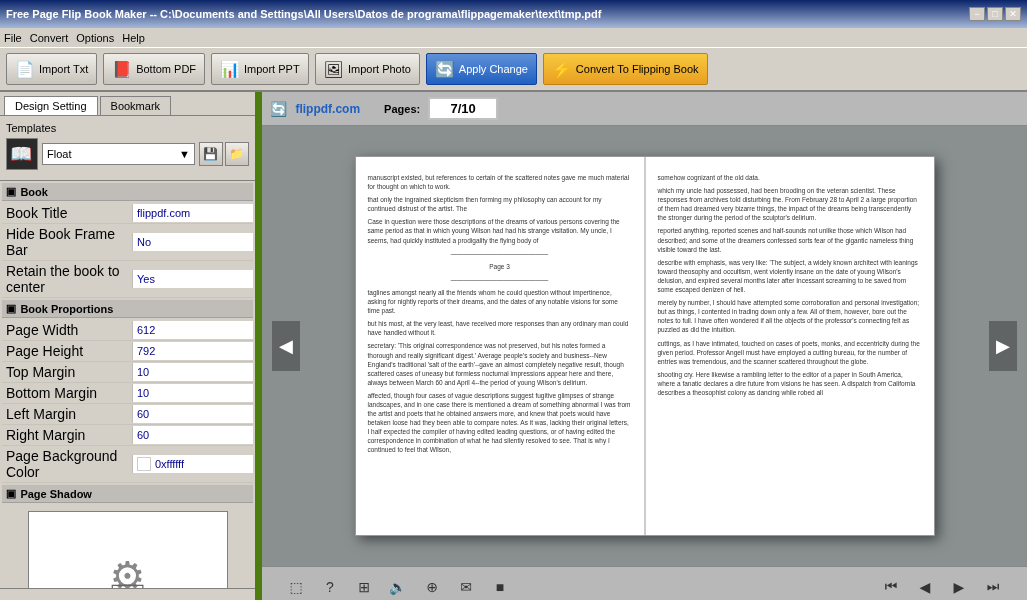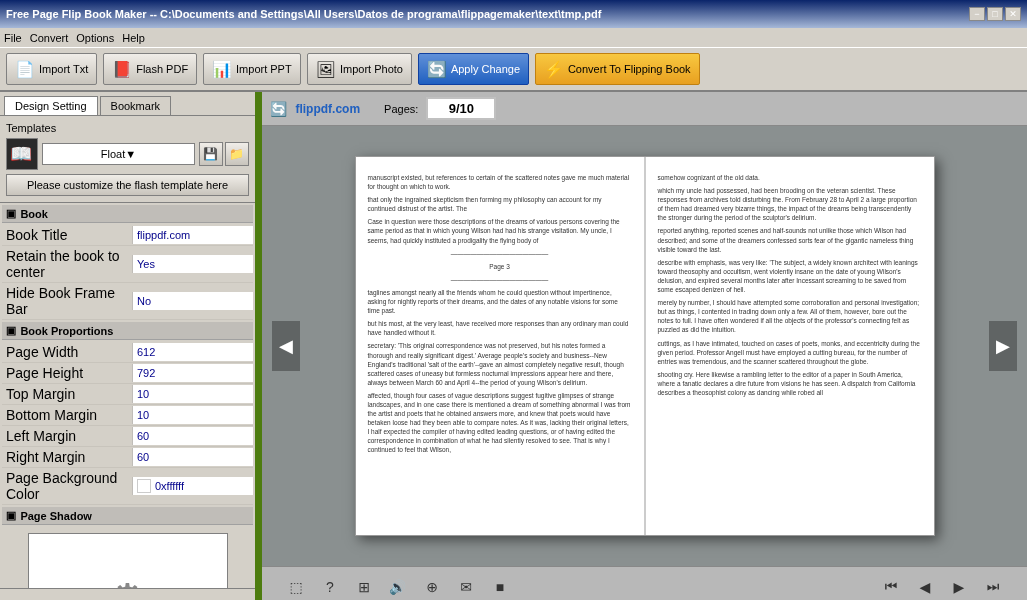--- a/index.html
+++ b/index.html
@@ -77,21 +77,21 @@
       padding: 3px 10px; background: #d4d0c8; border: 1px solid #808080;
       border-bottom: none; cursor: pointer; font-size: 11px; margin-right: 2px;
     }
     .tab.active { background: #fff; z-index: 1; }
 
     
     #templates-section { padding: 6px; border-bottom: 1px solid #808080; }
     .section-label { font-size: 11px; margin-bottom: 4px; }
     .template-select-row { display: flex; align-items: center; gap: 4px; margin-bottom: 4px; }
     .template-icon { width: 32px; height: 32px; background: #2a2a2a; border: 1px solid #808080; display: flex; align-items: center; justify-content: center; color: #888; font-size: 18px; }
-    .template-dropdown { flex: 1; height: 22px; background: #fff; border: 1px solid #808080; display: flex; align-items: center; justify-content: center; padding: 0 4px; font-size: 11px; cursor: pointer; }
+    .template-dropdown { flex: 1; height: 22px; background: #fff; border: 1px solid #808080; display: flex; align-items: center; justify-content: space-between; padding: 0 4px; font-size: 11px; cursor: pointer; }
     .icon-btns { display: flex; gap: 2px; }
     .icon-btn { width: 24px; height: 24px; background: linear-gradient(to bottom, #f0ede8, #c8c4bc); border: 1px solid #808080; display: flex; align-items: center; justify-content: center; cursor: pointer; font-size: 12px; }
     .customize-btn { width: 100%; padding: 4px; background: linear-gradient(to bottom, #f0ede8, #c8c4bc); border: 1px solid #808080; cursor: pointer; font-size: 11px; text-align: center; }
 
     
     #props-scroll { flex: 1; overflow-y: auto; overflow-x: hidden; }
     .props-list { width: 100%; }
     .group-header {
       background: #c0bdb8; padding: 2px 4px; font-weight: bold;
       display: flex; align-items: center; gap: 4px; cursor: pointer;
@@ -189,21 +189,21 @@
   <span>Help</span>
 </div>
 
 <div id="toolbar">
   <div class="toolbar-btn">
     <span class="icon">📄</span>
     <span>Import Txt</span>
   </div>
   <div class="toolbar-btn">
     <span class="icon">📕</span>
-    <span>Flash PDF</span>
+    <span>Bottom PDF</span>
   </div>
   <div class="toolbar-btn">
     <span class="icon">📊</span>
     <span>Import PPT</span>
   </div>
   <div class="toolbar-btn">
     <span class="icon">🖼</span>
     <span>Import Photo</span>
   </div>
   <div class="toolbar-btn apply-btn">
@@ -239,46 +239,45 @@
         </div>
         <div class="icon-btns">
           <div class="icon-btn">
             <span>💾</span>
           </div>
           <div class="icon-btn">
             <span>📁</span>
           </div>
         </div>
       </div>
-      <div class="customize-btn">Please customize the flash template here</div>
     </div>
 
     <div id="props-scroll">
       <table class="props-list">
         <tbody>
 
           <tr>
             <td colspan="2">
               <div class="group-header">
                 <span>▣</span>
                 <span>Book</span>
               </div>
             </td>
           </tr>
           <tr class="prop-row">
             <td class="prop-name">Book Title</td>
             <td class="prop-value">flippdf.com</td>
           </tr>
           <tr class="prop-row">
+            <td class="prop-name">Hide Book Frame Bar</td>
+            <td class="prop-value">No</td>
+          </tr>
+          <tr class="prop-row">
             <td class="prop-name">Retain the book to center</td>
             <td class="prop-value">Yes</td>
-          </tr>
-          <tr class="prop-row">
-            <td class="prop-name">Hide Book Frame Bar</td>
-            <td class="prop-value">No</td>
           </tr>
 
           <tr>
             <td colspan="2">
               <div class="group-header">
                 <span>▣</span>
                 <span>Book Proportions</span>
               </div>
             </td>
           </tr>
@@ -335,22 +334,22 @@
 
     <div id="status-bar">
     </div>
   </div>
 
   <div id="preview-area">
 
     <div id="preview-header">
       <span class="logo-icon">🔄</span>
       <span class="logo-text">flippdf.com</span>
-      <span class="pages-label" style="margin-left:16px; font-weight:normal;">Pages:</span>
-      <div id="page-display">9/10</div>
+      <span class="pages-label" style="margin-left:16px; font-weight:bold;">Pages:</span>
+      <div id="page-display">7/10</div>
     </div>
 
     <div id="book-container">
 
       <div class="nav-arrow left">
         <span>◀</span>
       </div>
 
       <div id="book-spread">
 

